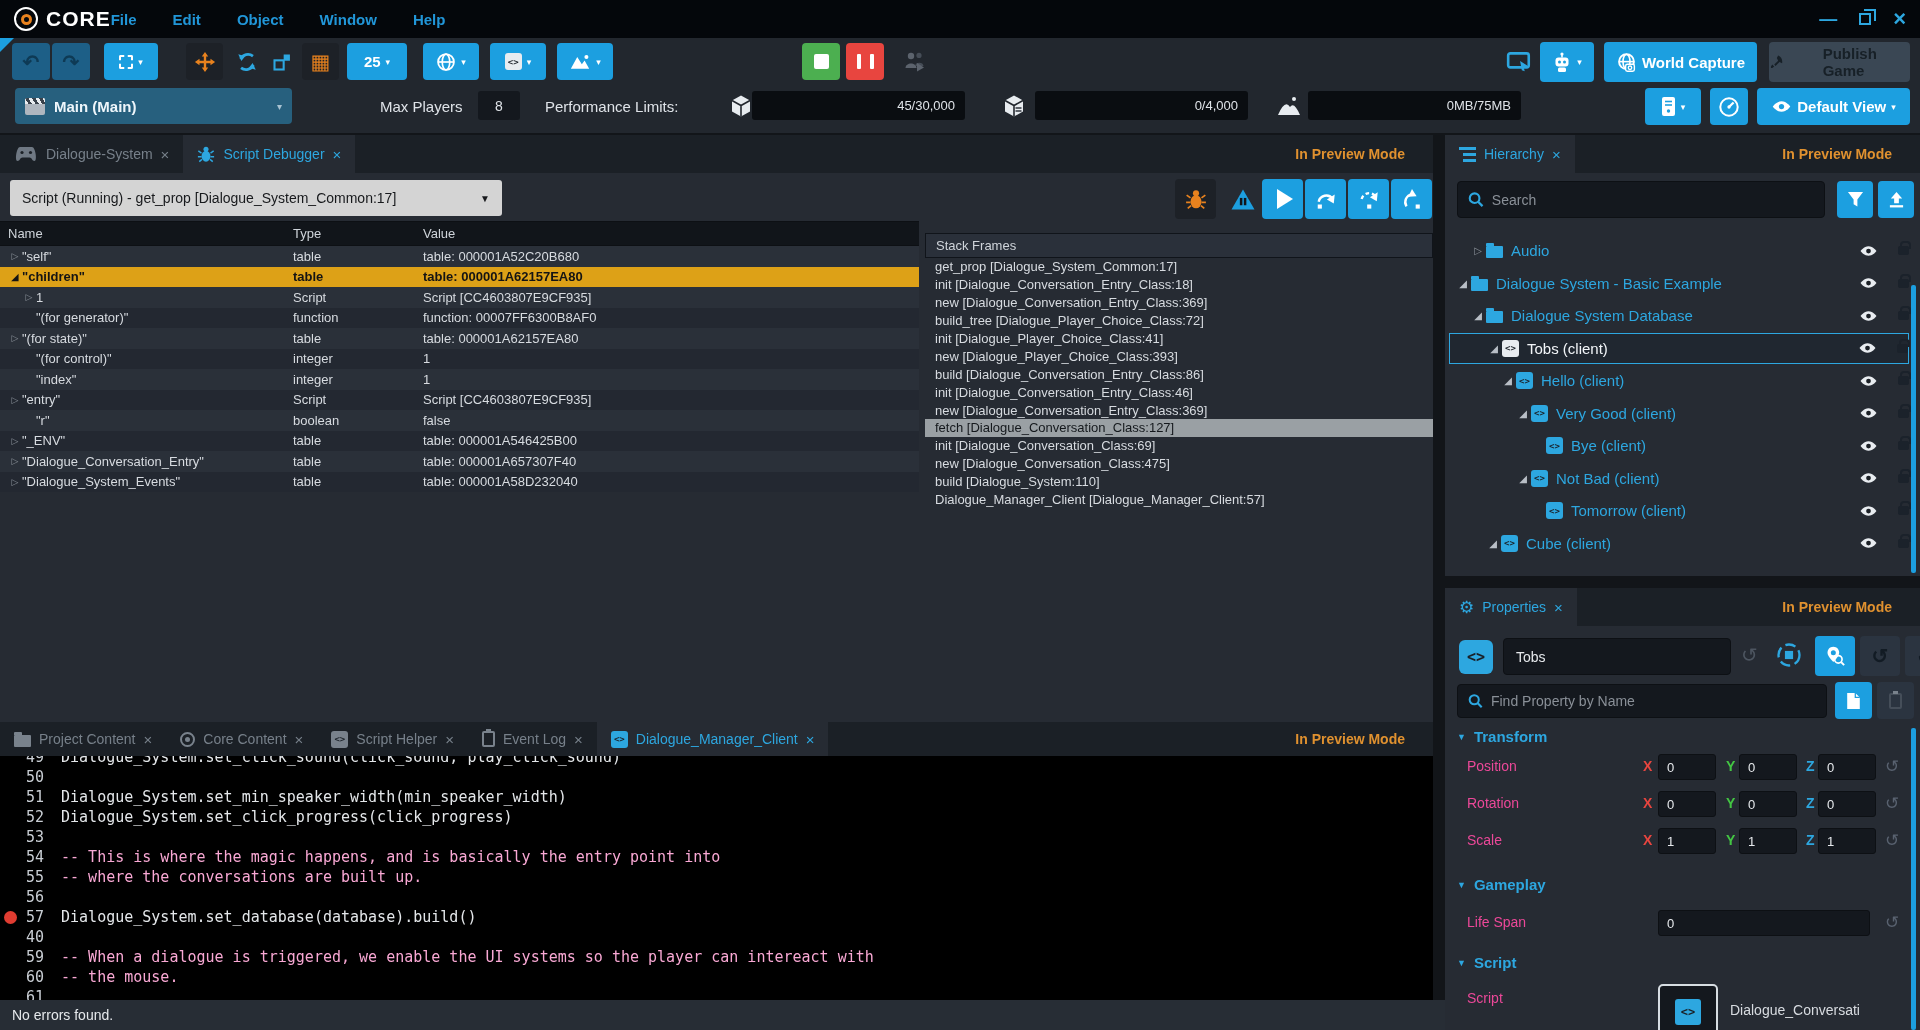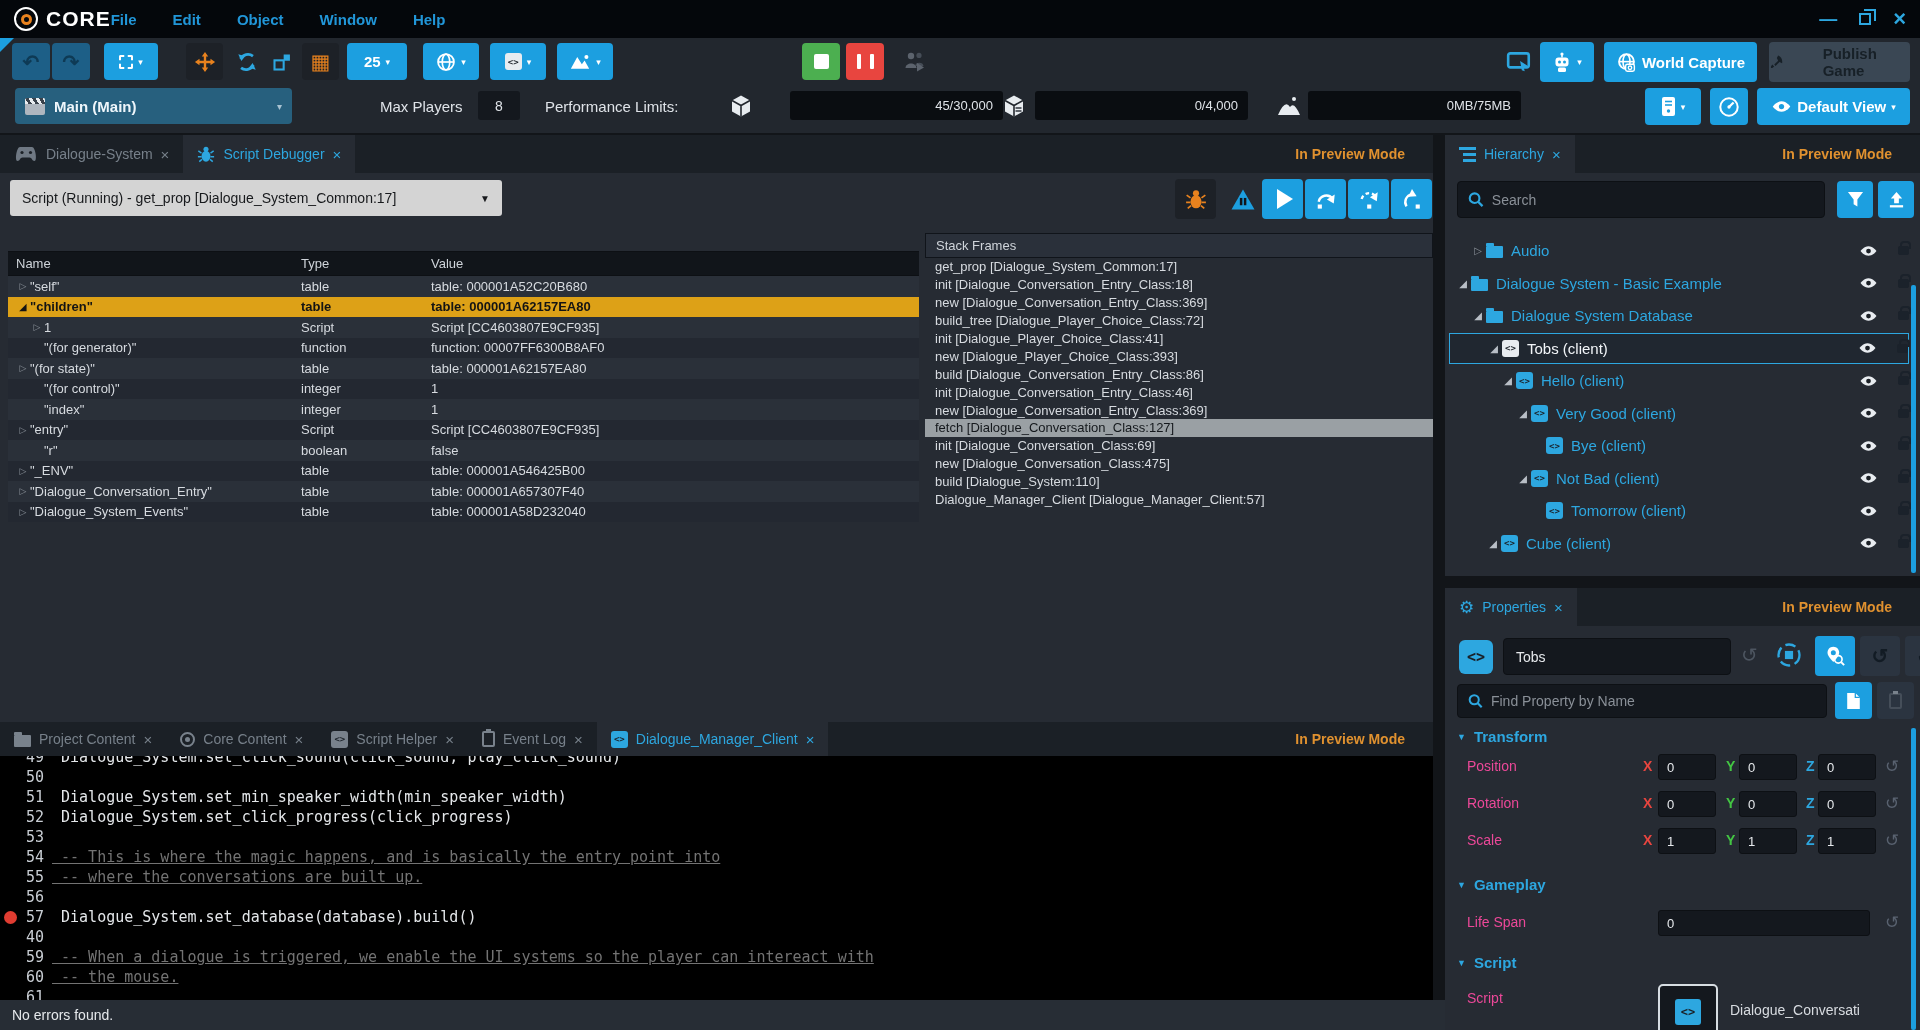--- a/index.html
+++ b/index.html
@@ -56,41 +56,41 @@
   
   #dbg-toolbar { position:relative; height:51px; }
   #ctx-dd { position:absolute; left:10px; top:7px; width:492px; height:36px; background:#d4d4d4; border-radius:3px; display:flex; align-items:center; padding:0 12px; gap:10px; }
   #ctx-dd .t { color:#17191c; font-size:14px; }
   #ctx-dd .c { margin-left:auto; color:#17191c; font-size:10px; }
   .dbgbtn { position:absolute; top:6px; width:41px; height:40px; border-radius:4px; display:flex; align-items:center; justify-content:center; }
   .dbgbtn.blue { background:#1c9fe0; }
   .dbgbtn.dark { background:#1d2127; }
   .playtri { width:0; height:0; border-left:16px solid #fff; border-top:10px solid transparent; border-bottom:10px solid transparent; margin-left:4px; }
 
-  #var-table { position:absolute; left:0; top:116px; width:919px;padding-left:8px; }
+  #var-table { position:absolute; left:0; top:86px; width:919px; }
   .vhead { display:grid; grid-template-columns:285px 130px 1fr; background:#11151a; height:25px; align-items:center; font-size:13px; color:#cfd4da; border-top:1px solid #0d1014; border-bottom:1px solid #0d1014; }
   .vhead span { padding-left:8px; }
   .vrow { display:grid; grid-template-columns:285px 130px 1fr; height:20.5px; align-items:center; font-size:13px; color:#d7dbe0; }
   .vrow.even { background:#2a3039; } .vrow.odd { background:#232831; }
   .vrow.sel { background:#dda117; color:#141414; font-weight:bold; }
   .vrow .nm { display:flex; align-items:center; white-space:nowrap; overflow:hidden; }
   .tri { font-size:9px; width:14px; text-align:center; color:#8a9199; flex:none; }
   .tri.open { color:#b8bec6; } .vrow.sel .tri { color:#141414; }
 
   #stack { position:absolute; left:925px; top:98px; width:508px; }
   #stack-title { height:25px; background:#2a303a; border:1px solid #10141a; display:flex; align-items:center; padding-left:10px; font-size:13px; color:#cfd4da; }
   .frame { height:17.9px; display:flex; align-items:center; padding-left:10px; font-size:13px; color:#d7dbe0; white-space:nowrap; }
   .frame.sel { background:#9aa0a4; color:#14181c; }
 
   
   #code-area { position:absolute; left:0; top:34px; width:1433px; height:244px; background:#000; overflow:hidden; font-family:"DejaVu Sans Mono",monospace; }
   .cline { height:20px; display:flex; align-items:center; font-size:15px; white-space:pre; }
   .cline .gut { width:52px; text-align:right; color:#c9ced4; flex:none; position:relative; padding-right:8px; }
   .cline .bp { position:absolute; left:4px; top:3px; width:13px; height:13px; border-radius:50%; background:#e03c31; }
-  .cline .src { color:#e4e7ea; } .cline .src.comment { color:#737373;text-decoration:underline; }
+  .cline .src { color:#e4e7ea; } .cline .src.comment { color:#f9a8d4; }
   #statusbar { position:absolute; left:0; top:278px; width:1668px; height:30px; background:#272d35; display:flex; align-items:center; padding-left:12px; font-size:14px; color:#e6e9ec; }
 
   
   .searchbox { position:absolute; background:#14181e; border:1px solid #0d1014; border-radius:4px; display:flex; align-items:center; gap:8px; padding:0 10px; }
   .searchbox input { background:transparent; border:none; outline:none; color:#e6e9ec; font-size:14px; width:100%; font-family:"Liberation Sans",sans-serif; }
   .searchbox input::placeholder { color:#8a9098; }
   .sqbtn { position:absolute; border-radius:4px; display:flex; align-items:center; justify-content:center; }
   .sqbtn.blue { background:#1c9fe0; } .sqbtn.dark2 { background:#2b3440; }
   .hrow { position:absolute; left:4px; width:460px; height:31px; display:flex; align-items:center; color:#2da7e0; font-size:15px; }
   .hrow .tri { font-size:10px; width:16px; }
@@ -265,21 +265,21 @@
   <span class="row2label" style="left:380px;">Max Players</span>
   <div id="mp-box" class="abs">
       <span>8</span>
     </div>
   <span class="row2label" style="left:545px;">Performance Limits:</span>
 
   <svg class="abs" style="left:729px;top:56px;" width="24" height="24" viewBox="0 0 24 24">
       <path d="M12 1.5 L21 6.5 V17.5 L12 22.5 L3 17.5 V6.5 Z" fill="#e8ecf0"></path>
       <path d="M3 6.5 L12 11.5 L21 6.5 M12 11.5 V22.5" stroke="#22272e" stroke-width="1.6" fill="none"></path>
     </svg>
-  <div class="meter" style="left:752px;margin-left:38px;">
+  <div class="meter" style="left:752px;">
       <span>45/30,000</span>
     </div>
 
   <svg class="abs" style="left:1002px;top:56px;" width="24" height="24" viewBox="0 0 24 24">
       <path d="M12 1.5 L21 6.5 V17.5 L12 22.5 L3 17.5 V6.5 Z" fill="#e8ecf0"></path>
       <path d="M3 6.5 L12 11.5 L21 6.5 M12 11.5 V22.5" stroke="#22272e" stroke-width="1.6" fill="none"></path>
       <line x1="13.5" y1="14" x2="19.5" y2="14" stroke="#22272e" stroke-width="1.4"></line>
       <line x1="13.5" y1="17" x2="19.5" y2="17" stroke="#22272e" stroke-width="1.4"></line>
     </svg>
   <div class="meter" style="left:1035px;">

